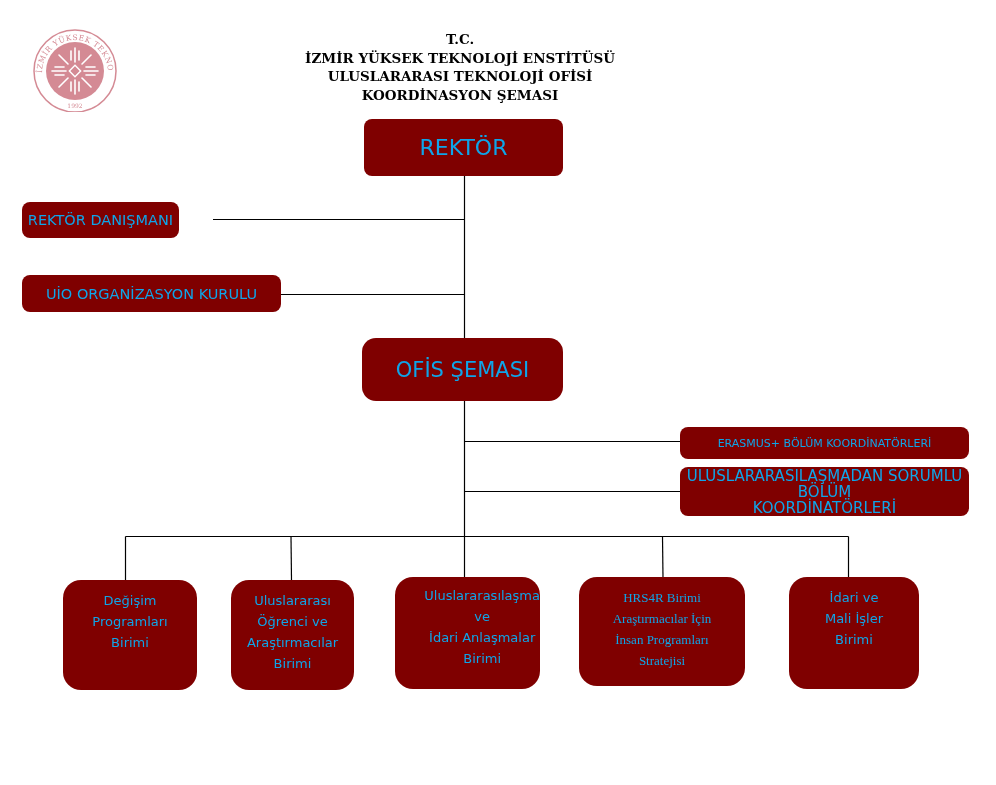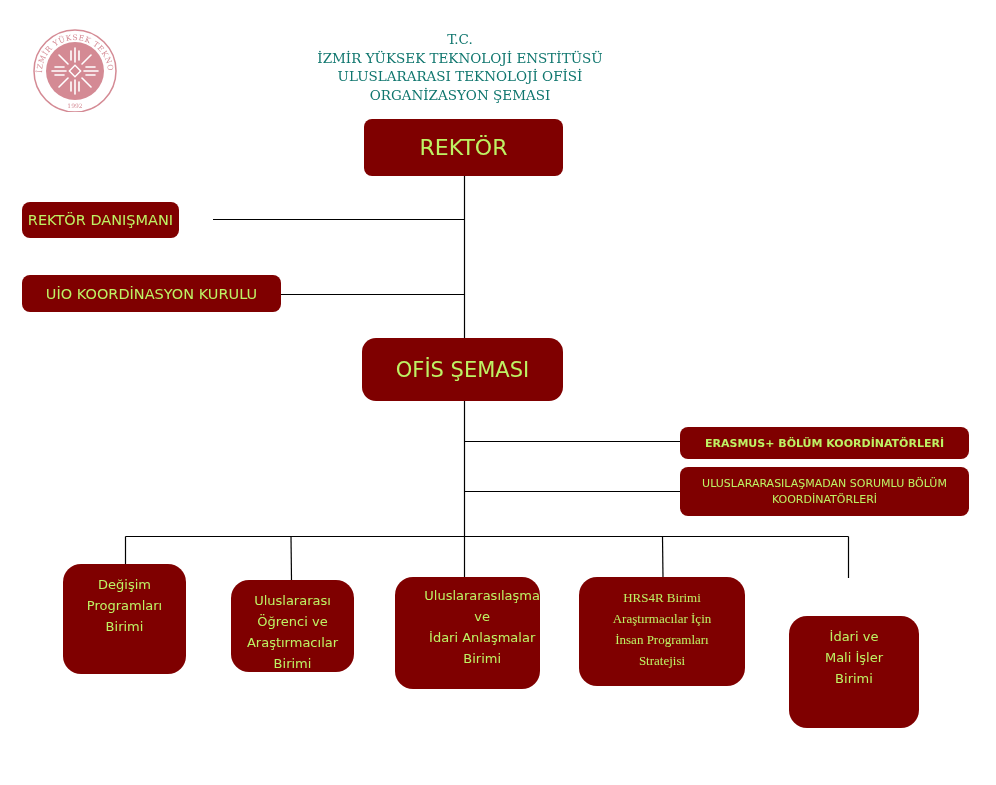--- a/index.html
+++ b/index.html
@@ -1,20 +1,20 @@
 <!DOCTYPE html>
 <html><head>
 <meta charset="utf-8">
 <style>
   html, body { margin: 0; padding: 0; background: #ffffff; }
   body { width: 996px; height: 785px; position: relative; overflow: hidden; font-family: "Liberation Sans", "DejaVu Sans", sans-serif; }
-  .header { position: absolute; left: 300px; top: 30px; width: 320px; text-align: center; font-family: "DejaVu Serif", "Liberation Serif", serif; font-weight: normal; color: #0f766e; font-size: 13.5px; line-height: 18.5px; }
+  .header { position: absolute; left: 300px; top: 30px; width: 320px; text-align: center; font-family: "DejaVu Serif", "Liberation Serif", serif; font-weight: bold; color: #000000; font-size: 13.5px; line-height: 18.5px; }
   .header div { white-space: nowrap; }
   .logo { position: absolute; left: 30px; top: 26px; width: 90px; height: 86px; }
-  .box { position: absolute; background: #7f0000; color: #bef264; display: flex; align-items: center; justify-content: center; text-align: center; box-sizing: border-box; font-family: "DejaVu Sans", "Liberation Sans", sans-serif; }
+  .box { position: absolute; background: #7f0000; color: #0ea5e9; display: flex; align-items: center; justify-content: center; text-align: center; box-sizing: border-box; font-family: "DejaVu Sans", "Liberation Sans", sans-serif; }
   .box.wide { border-radius: 8px; }
   .box.unit { border-radius: 18px; align-items: flex-start; padding-top: 10px; font-size: 13px; line-height: 21px; }
   .lines { position: absolute; left: 0; top: 0; width: 996px; height: 785px; pointer-events: none; }
   .unit-text div { white-space: nowrap; }
 </style>
 </head>
 <body>
 
 <svg class="logo" viewBox="0 0 90 86">
   <defs>
@@ -44,21 +44,21 @@
     <line x1="56" y1="41" x2="65" y2="41"></line>
     <line x1="56" y1="49" x2="65" y2="49"></line>
   </g>
   <rect x="41" y="41" width="8" height="8" fill="none" stroke="#ffffff" stroke-width="1.4" transform="rotate(45 45 45)"></rect>
 </svg>
 
 <div class="header">
   <div>T.C.</div>
   <div>İZMİR YÜKSEK TEKNOLOJİ ENSTİTÜSÜ</div>
   <div>ULUSLARARASI TEKNOLOJİ OFİSİ</div>
-  <div>ORGANİZASYON ŞEMASI</div>
+  <div>KOORDİNASYON ŞEMASI</div>
 </div>
 
 <svg class="lines" viewBox="0 0 996 785">
   <g stroke="#000000" stroke-width="1.2" fill="none">
     <line x1="464.5" y1="176" x2="464.5" y2="338"></line>
     <line x1="213" y1="219.5" x2="464.5" y2="219.5"></line>
     <line x1="281" y1="294.5" x2="464.5" y2="294.5"></line>
     <line x1="464.5" y1="401" x2="464.5" y2="578"></line>
     <line x1="464.5" y1="441.5" x2="680" y2="441.5"></line>
     <line x1="464.5" y1="491.5" x2="680" y2="491.5"></line>
@@ -72,45 +72,45 @@
 
 <div class="box wide" style="left:364px; top:119px; width:199px; height:57px; font-size:22px;">
   <span>REKTÖR</span>
 </div>
 
 <div class="box wide" style="left:22px; top:202px; width:157px; height:36px; font-size:14.5px;">
   <span>REKTÖR DANIŞMANI</span>
 </div>
 
 <div class="box wide" style="left:22px; top:275px; width:259px; height:37px; font-size:14.5px;">
-  <span>UİO KOORDİNASYON KURULU</span>
+  <span>UİO ORGANİZASYON KURULU</span>
 </div>
 
 <div class="box wide" style="left:362px; top:338px; width:201px; height:63px; border-radius:14px; font-size:21px;">
   <span>OFİS ŞEMASI</span>
 </div>
 
-<div class="box wide" style="left:680px; top:427px; width:289px; height:32px; font-size:11px;font-weight:bold;">
+<div class="box wide" style="left:680px; top:427px; width:289px; height:32px; font-size:11px;">
   <span>ERASMUS+ BÖLÜM KOORDİNATÖRLERİ</span>
 </div>
 
-<div class="box wide" style="left:680px; top:467px; width:289px; height:49px; font-size:11px; line-height:16px; flex-direction:column;">
+<div class="box wide" style="left:680px; top:467px; width:289px; height:49px; font-size:15px; line-height:16px; flex-direction:column;">
   <div>ULUSLARARASILAŞMADAN SORUMLU BÖLÜM</div>
   <div>KOORDİNATÖRLERİ</div>
 </div>
 
-<div class="box unit" style="left:63px; top:564px; width:123px; height:110px;">
+<div class="box unit" style="left:63px; top:580px; width:134px; height:110px;">
   <div class="unit-text">
     <div>Değişim</div>
     <div>Programları</div>
     <div>Birimi</div>
   </div>
 </div>
 
-<div class="box unit" style="left:231px; top:580px; width:123px; height:92px;">
+<div class="box unit" style="left:231px; top:580px; width:123px; height:110px;">
   <div class="unit-text">
     <div>Uluslararası</div>
     <div>Öğrenci ve</div>
     <div>Araştırmacılar</div>
     <div>Birimi</div>
   </div>
 </div>
 
 <div class="box unit" style="left:395px; top:577px; width:145px; height:112px; padding-top:8px;justify-content:flex-end;">
   <div class="unit-text">
@@ -123,19 +123,19 @@
 
 <div class="box unit" style="left:579px; top:577px; width:166px; height:109px;font-family:Liberation Serif, serif;">
   <div class="unit-text">
     <div>HRS4R Birimi</div>
     <div>Araştırmacılar İçin</div>
     <div>İnsan Programları</div>
     <div>Stratejisi</div>
   </div>
 </div>
 
-<div class="box unit" style="left:789px; top:577px; width:130px; height:112px;margin-top:39px;">
+<div class="box unit" style="left:789px; top:577px; width:130px; height:112px;">
   <div class="unit-text">
     <div>İdari ve</div>
     <div>Mali İşler</div>
     <div>Birimi</div>
   </div>
 </div>
 
 </body></html>

